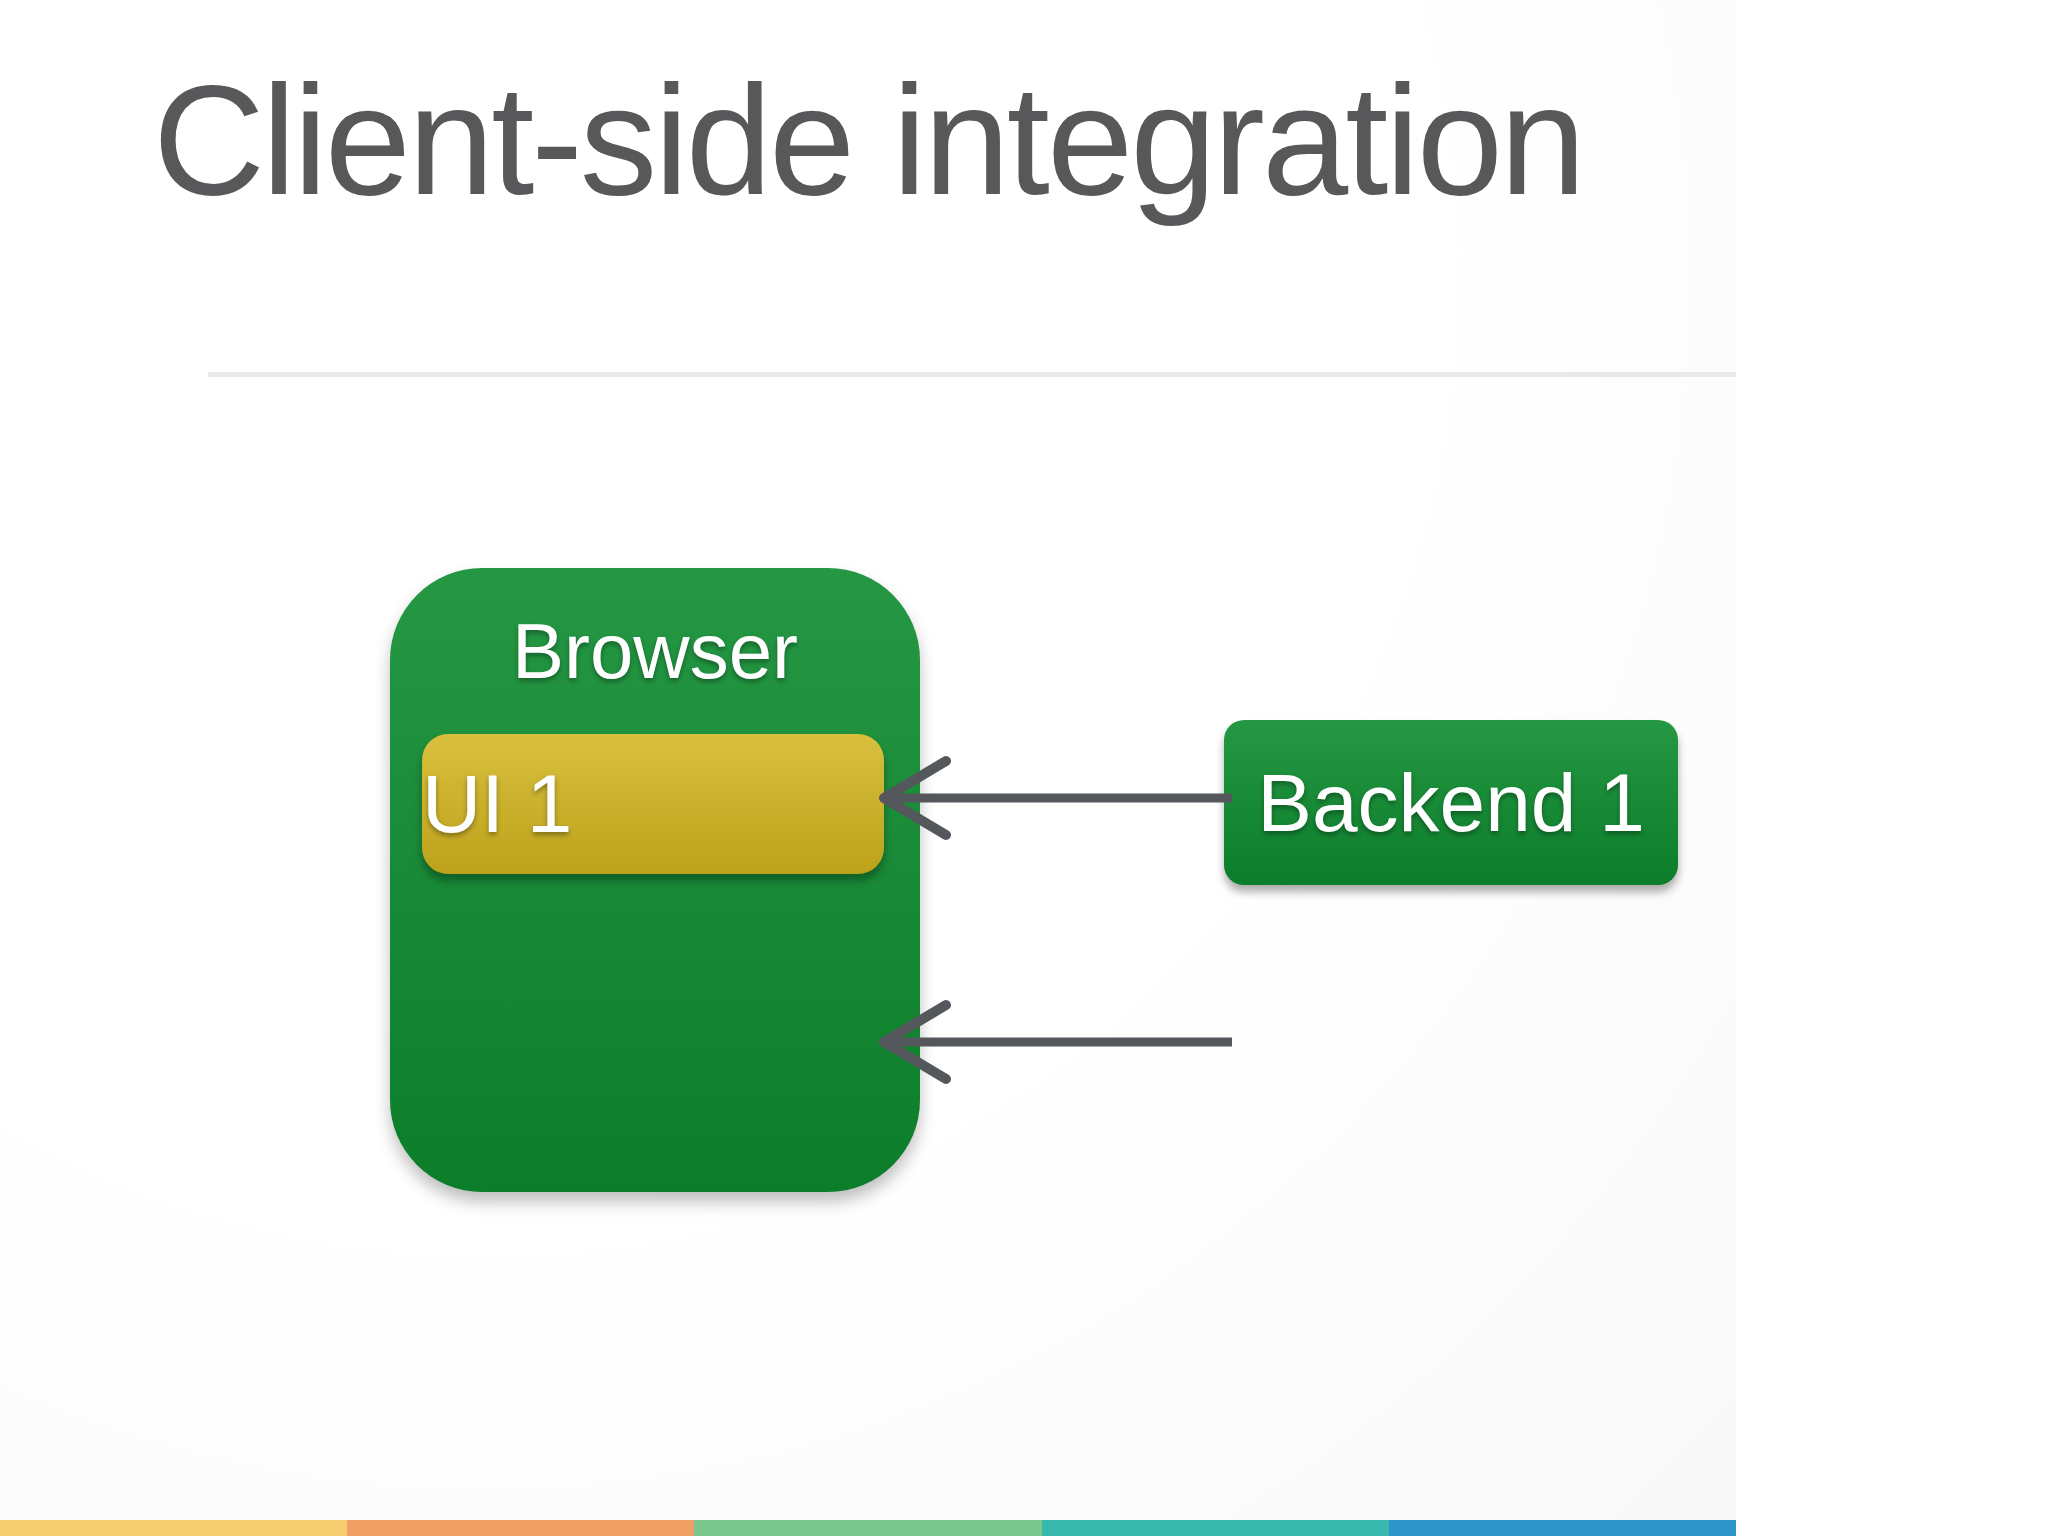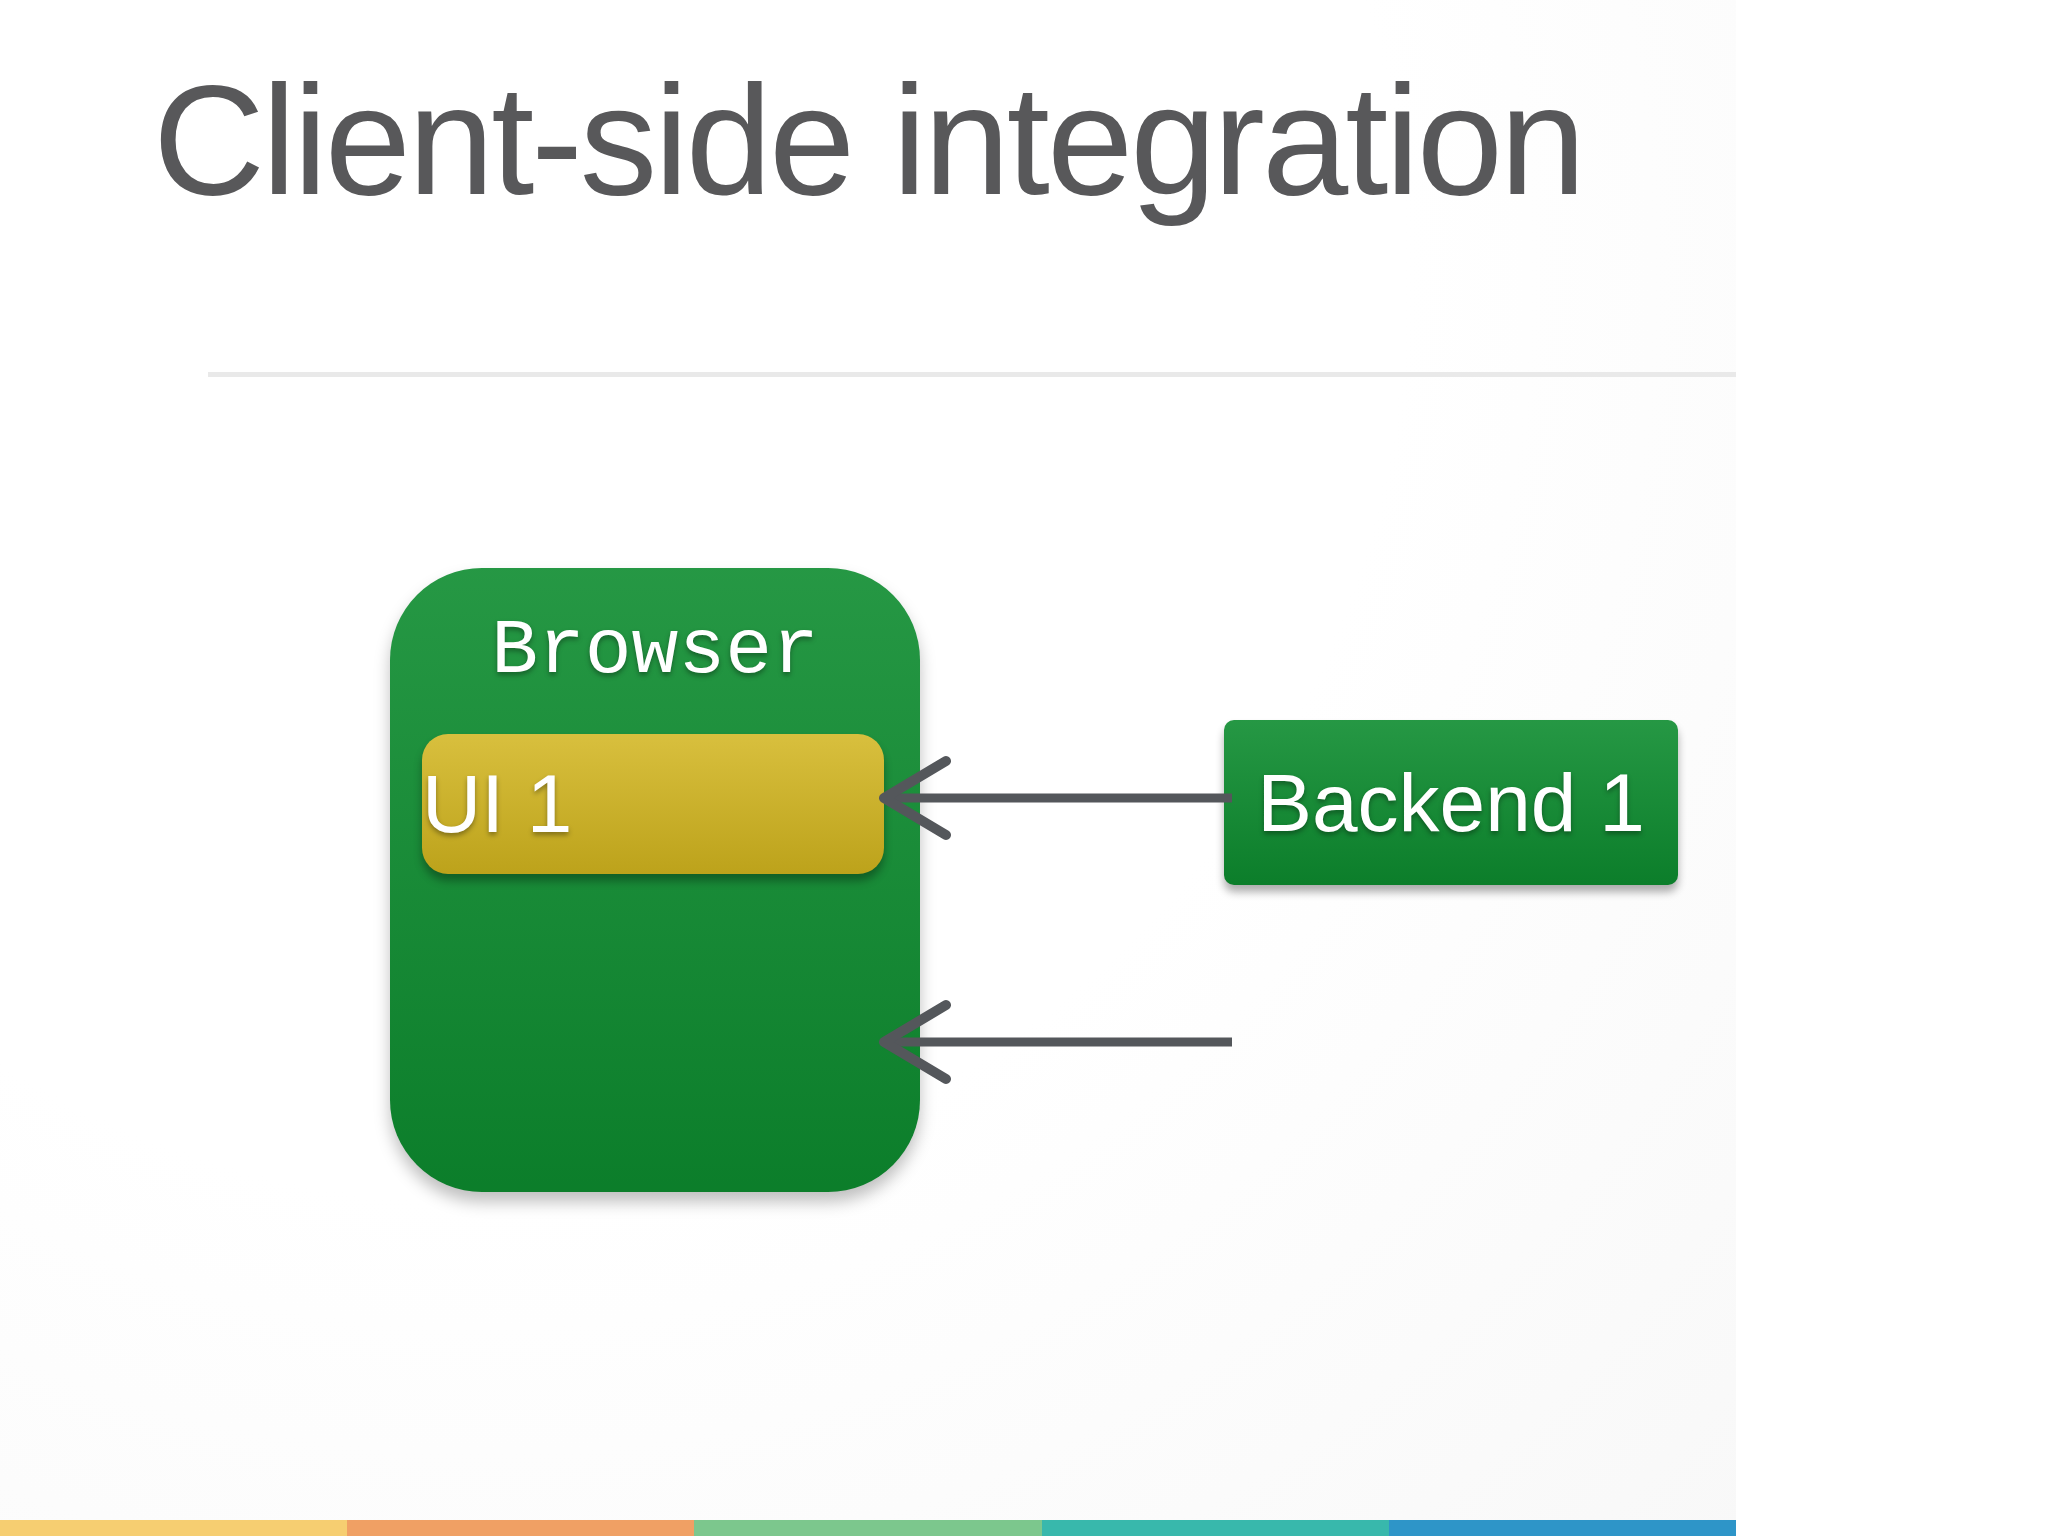--- a/index.html
+++ b/index.html
@@ -58,21 +58,20 @@
     background-image: linear-gradient(180deg, rgba(255,255,255,0.10), rgba(0,0,0,0.10));
     box-shadow: 0 10px 16px rgba(0,0,0,0.25);
   }
   .browser-label {
     position: absolute;
     left: 0; right: 0; top: 0;
     height: 166px;
     display: flex;
     align-items: center;
     justify-content: center;
-    font-family: Liberation Mono, monospace;
   }
   .browser-label .node-label { font-size: 78px; }
 
   .ui-box {
     position: absolute;
     left: 32px;
     width: 462px;
     border-radius: 26px;
     background-color: var(--yellow, #d2b51e);
     background-image: linear-gradient(180deg, rgba(255,255,255,0.14), rgba(0,0,0,0.10));
@@ -82,21 +81,21 @@
     justify-content: flex-start;
   }
   .ui1 { top: 166px; height: 140px; }
   .ui2 { top: 393px; height: 150px; }
 
   .backend-box {
     position: absolute;
     left: 1224px;
     width: 454px;
     height: 165px;
-    border-radius: 10px;
+    border-radius: 20px;
     background-color: var(--green, #0d8c2f);
     background-image: linear-gradient(180deg, rgba(255,255,255,0.10), rgba(0,0,0,0.10));
     box-shadow: 0 7px 9px rgba(0,0,0,0.32);
     display: flex;
     align-items: center;
     justify-content: center;
   }
   .b1 { top: 720px; }
   .b2 { top: 960px; }
 

